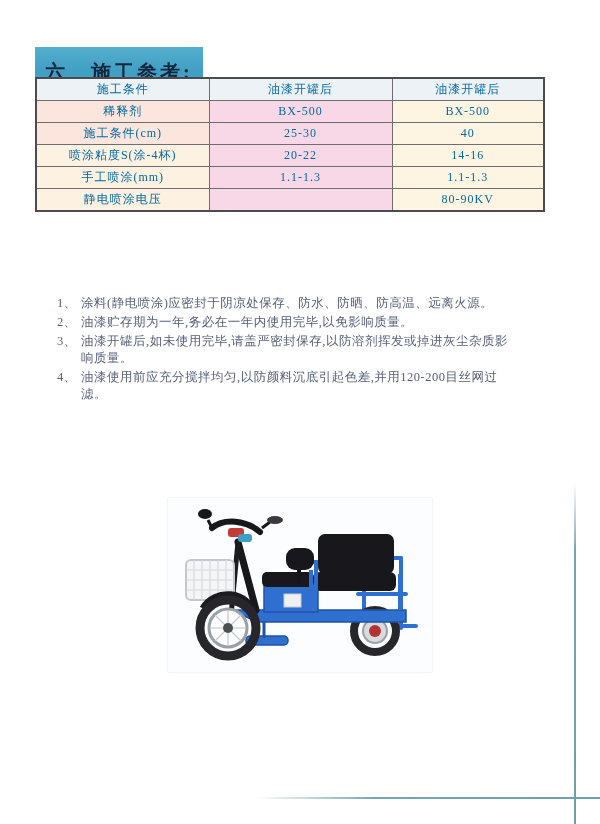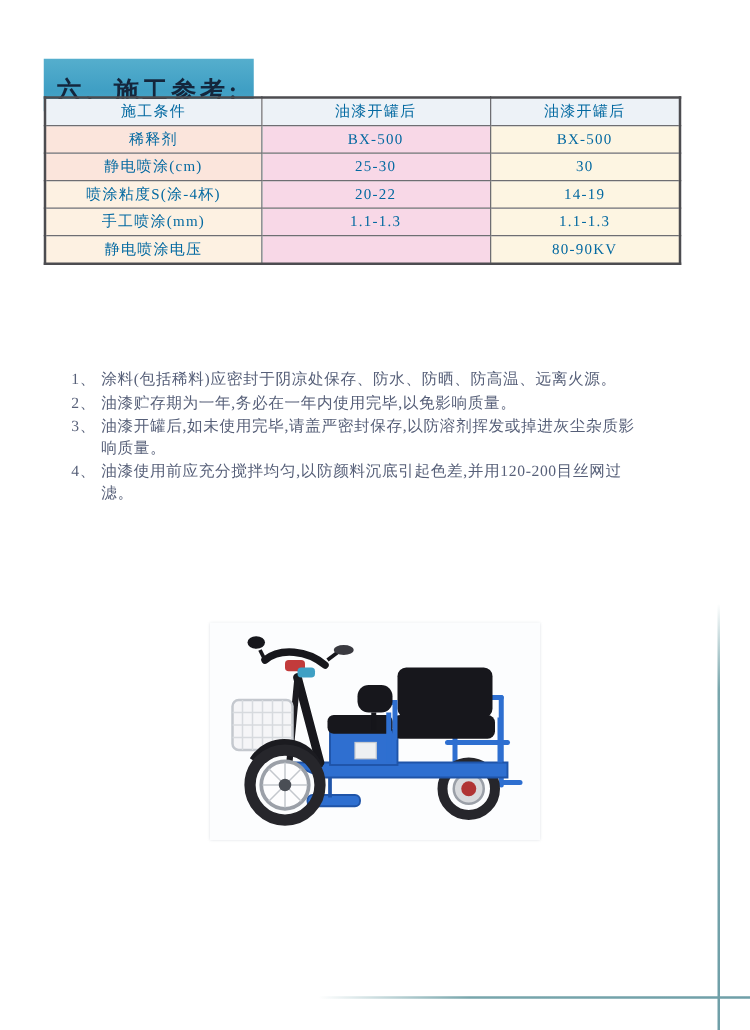--- a/index.html
+++ b/index.html
@@ -110,47 +110,47 @@
         <th>油漆开罐后</th>
       </tr>
     </thead>
     <tbody>
       <tr class="warm">
         <td class="lab">稀释剂</td>
         <td class="man">BX-500</td>
         <td class="ele">BX-500</td>
       </tr>
       <tr class="warm">
-        <td class="lab">静电喷涂(cm)</td>
+        <td class="lab">施工条件(cm)</td>
         <td class="man">25-30</td>
-        <td class="ele">30</td>
+        <td class="ele">40</td>
       </tr>
       <tr>
         <td class="lab">喷涂粘度S(涂-4杯)</td>
         <td class="man">20-22</td>
-        <td class="ele">14-19</td>
+        <td class="ele">14-16</td>
       </tr>
       <tr>
         <td class="lab">手工喷涂(mm)</td>
         <td class="man">1.1-1.3</td>
         <td class="ele">1.1-1.3</td>
       </tr>
       <tr>
         <td class="lab">静电喷涂电压</td>
         <td class="man"></td>
         <td class="ele">80-90KV</td>
       </tr>
     </tbody>
   </table>
 
 
   <div class="notes">
     <div class="note">
       <span class="num">1、</span>
-      <span class="txt">涂料(包括稀料)应密封于阴凉处保存、防水、防晒、防高温、远离火源。</span>
+      <span class="txt">涂料(静电喷涂)应密封于阴凉处保存、防水、防晒、防高温、远离火源。</span>
     </div>
     <div class="note">
       <span class="num">2、</span>
       <span class="txt">油漆贮存期为一年,务必在一年内使用完毕,以免影响质量。</span>
     </div>
     <div class="note">
       <span class="num">3、</span>
       <span class="txt">油漆开罐后,如未使用完毕,请盖严密封保存,以防溶剂挥发或掉进灰尘杂质影响质量。</span>
     </div>
     <div class="note">

